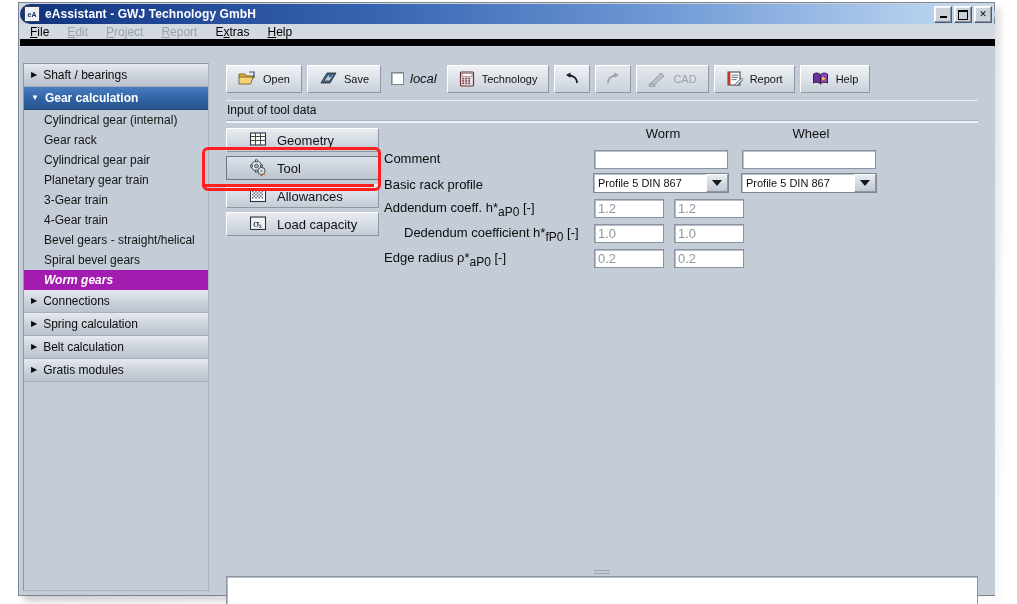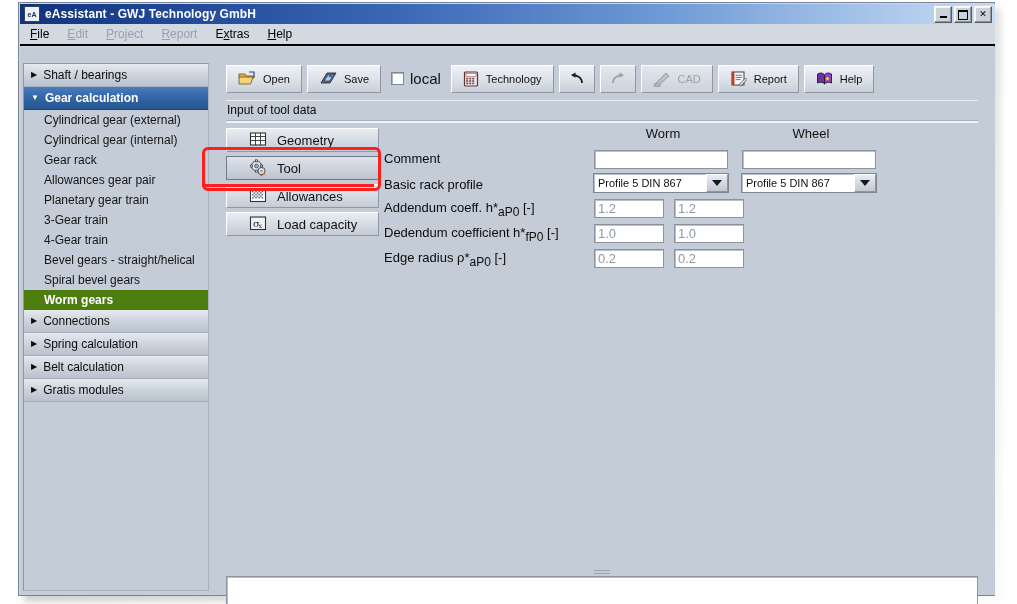--- a/index.html
+++ b/index.html
@@ -25,20 +25,21 @@
     filter: blur(3px);
     z-index:0;
   }
 
   
   .titlebar {
     position:absolute; left:1px; top:1px; width:975px; height:20px;
     background: linear-gradient(to right, #12337a 0%, #1d4391 12%, #3967b4 38%, #6f9ad6 66%, #a9c6ea 88%, #c8dcf2 100%);
     display:flex; align-items:center;
     box-sizing:border-box;
+    border-radius:10px;
   }
   .title-ico {
     width:14px; height:14px; margin-left:4px; margin-right:5px;
     background:#eef1f4; border:1px solid #33415a;
     color:#1b2f6b; font-size:7px; font-weight:bold;
     display:flex; align-items:center; justify-content:center;
     font-family:"Liberation Sans", sans-serif;
     line-height:1;
   }
   .title-text {
@@ -56,21 +57,21 @@
   }
   .tbtn .min-g { display:block; width:7px; height:2px; background:#000; margin-top:5px; }
   .tbtn .max-g { display:block; width:8px; height:7px; border:1px solid #000; border-top-width:2px; }
 
   
   .menubar {
     position:absolute; left:1px; top:21px; width:975px; height:22px;
     background:#d2d9e1;
     display:flex; align-items:center; padding-left:10px;
     box-sizing:border-box;
-    border-bottom:2px solid #000000;
+    border-bottom:7px solid #000000;
   }
   .menu-item {
     font-size:12px; color:#000; margin-right:18px; cursor:pointer; white-space:nowrap;
   }
   .menu-item.disabled { color:#9aa1ab; }
   .menu-item u { text-decoration:underline; }
 
   
   .body-area {
     position:absolute; left:1px; top:44px; width:975px; height:548px;
@@ -100,21 +101,21 @@
     color:#ffffff; font-weight:bold;
     border-bottom:1px solid #1e4679;
   }
   .sb-arrow { font-size:8px; margin-right:6px; line-height:1; }
   .sb-leaf {
     height:20px; display:flex; align-items:center; padding-left:20px;
     font-size:12px; color:#141414; cursor:pointer;
     box-sizing:border-box;
   }
   .sb-leaf.selected {
-    background:#4d7c0f; color:#ffffff; font-weight:bold;
+    background:#a21caf; color:#ffffff; font-weight:bold;font-style:italic;
   }
 
   
   .rpanel {
     position:absolute; left:194px; top:3px; width:778px; height:541px;
     background:#c3ccd7;
     box-sizing:border-box;
   }
 
   
@@ -130,21 +131,21 @@
     background: linear-gradient(to bottom, #eef1f5 0%, #dfe4ea 45%, #c9d0d9 100%);
     border:1px solid #8e97a3;
     border-top-color:#ffffff; border-left-color:#ffffff;
     font-size:11px; color:#111; cursor:pointer; white-space:nowrap;
     box-sizing:border-box;
   }
   .tb-btn.disabled { color:#9aa2ad; background: linear-gradient(to bottom,#e3e7ec 0%, #ccd3db 100%); }
   .tb-btn.narrow { padding:0 8px; min-width:34px; }
   .tb-check {
     display:flex; align-items:center; gap:6px; margin:0 10px 0 5px;
-    font-size:15px; color:#111; cursor:pointer; white-space:nowrap;
+    font-size:13px; color:#111; cursor:pointer; white-space:nowrap;font-style:italic;
   }
   .cbox {
     width:13px; height:13px; background:#ffffff;
     border:1px solid #7f8893; box-shadow: inset 1px 1px 0 #aeb6c0;
     box-sizing:border-box;
   }
 
   
   .sec-line {
     position:absolute; left:12px; top:50px; width:752px; height:1px; background:#e9edf2;
@@ -281,30 +282,27 @@
           <span class="sb-arrow">▶</span>
           <span>Shaft / bearings</span>
         </div>
 
         <div class="sb-group active">
           <span class="sb-arrow">▼</span>
           <span>Gear calculation</span>
         </div>
 
         <div class="sb-leaf">
-            <span>Cylindrical gear (external)</span>
-          </div>
-        <div class="sb-leaf">
             <span>Cylindrical gear (internal)</span>
           </div>
         <div class="sb-leaf">
             <span>Gear rack</span>
           </div>
         <div class="sb-leaf">
-            <span>Allowances gear pair</span>
+            <span>Cylindrical gear pair</span>
           </div>
         <div class="sb-leaf">
             <span>Planetary gear train</span>
           </div>
         <div class="sb-leaf">
             <span>3-Gear train</span>
           </div>
         <div class="sb-leaf">
             <span>4-Gear train</span>
           </div>
@@ -546,21 +544,21 @@
           <div class="frow" style="top:71px; width:560px;">
             <span class="flabel" style="top:3px;">
               <span>Addendum coeff. h*</span><sub>aP0</sub>
               <span>[-]</span>
             </span>
             <input class="fin small dis" style="left: 214px; top: 2px;" readonly="" value="1.2">
             <input class="fin small dis" style="left: 294px; top: 2px;" readonly="" value="1.2">
           </div>
 
           <div class="frow" style="top:96px; width:560px;">
-            <span class="flabel" style="top:3px;">
+            <span class="flabel" style="top:3px;margin-left:20px;">
               <span>Dedendum coefficient h*</span><sub>fP0</sub>
               <span>[-]</span>
             </span>
             <input class="fin small dis" style="left: 214px; top: 2px;" readonly="" value="1.0">
             <input class="fin small dis" style="left: 294px; top: 2px;" readonly="" value="1.0">
           </div>
 
           <div class="frow" style="top:121px; width:560px;">
             <span class="flabel" style="top:3px;">
               <span>Edge radius ρ*</span><sub>aP0</sub>

